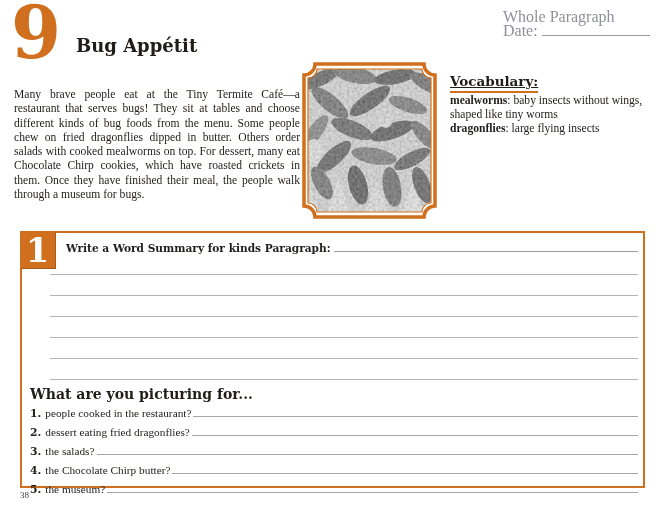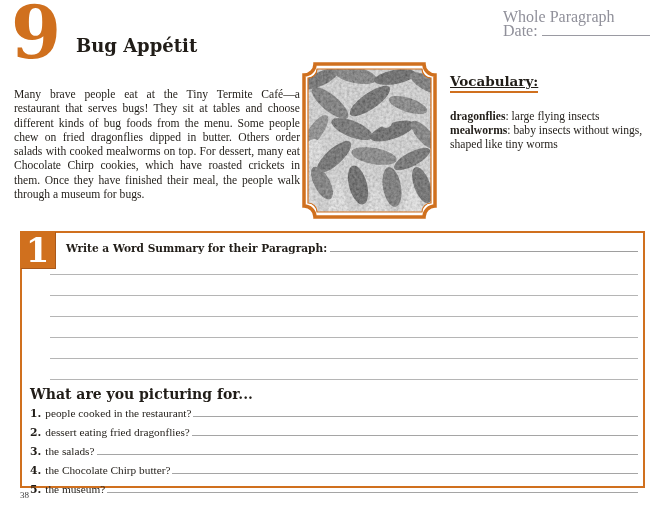--- a/index.html
+++ b/index.html
@@ -25,21 +25,21 @@
   .date-line{display:inline-block;width:108px;height:11px;border-bottom:1px solid #9a9aa2;vertical-align:baseline;}
   
   .intro-paragraph{
     position:absolute;left:14px;top:88px;width:286px;
     font-size:11.6px;line-height:14.3px;text-align:justify;
   }
   .photo-wrap{position:absolute;left:300px;top:61px;width:139px;height:159px;}
   .vocab{position:absolute;left:450px;top:72px;width:216px;}
   .vocab-heading{
     display:inline-block;font-family:"DejaVu Serif",serif;font-weight:bold;font-size:13.5px;
-    text-decoration:underline;border-bottom:2px solid #D0701E;padding-bottom:2px;margin-bottom:17px;
+    text-decoration:underline;border-bottom:2px solid #D0701E;padding-bottom:2px;margin-bottom:1px;
   }
   .vocab-entry{font-size:11.6px;line-height:13.8px;}
   .vocab-term{font-weight:bold;}
   
   .activity-box{
     position:absolute;left:20px;top:231px;width:621px;height:253px;
     border:2px solid #D0701E;
   }
   .badge{
     position:absolute;left:-2px;top:-2px;width:35px;height:37px;background:#D0701E;
@@ -133,32 +133,32 @@
         <rect x="0" y="0" width="139" height="159" fill="#888888" filter="url(#grain)"></rect>
       </g>
 
       <path d="M 17,8 H 122 A 9,9 0 0 0 131,17 V 142 A 9,9 0 0 0 122,151 H 17 A 9,9 0 0 0 8,142 V 17 A 9,9 0 0 0 17,8 Z" fill="none" stroke="#D0701E" stroke-width="1.2"></path>
     </svg>
   </div>
 
   <div class="vocab">
     <div class="vocab-heading">Vocabulary:</div>
     <div class="vocab-entry">
-      <span class="vocab-term">dragonflies</span><span>: large flying insects</span>
+      <span class="vocab-term">mealworms</span><span>: baby insects without wings, shaped like tiny worms</span>
     </div>
     <div class="vocab-entry">
-      <span class="vocab-term">mealworms</span><span>: baby insects without wings, shaped like tiny worms</span>
+      <span class="vocab-term">dragonflies</span><span>: large flying insects</span>
     </div>
   </div>
 
   <div class="activity-box">
     <div class="badge">1</div>
 
     <div class="prompt-row">
-      <span class="prompt-label">Write a Word Summary for their Paragraph:</span>
+      <span class="prompt-label">Write a Word Summary for kinds Paragraph:</span>
       <span class="prompt-line"></span>
     </div>
 
     <div class="sum-line"></div>
     <div class="sum-line"></div>
     <div class="sum-line"></div>
     <div class="sum-line"></div>
     <div class="sum-line"></div>
     <div class="sum-line"></div>
 

